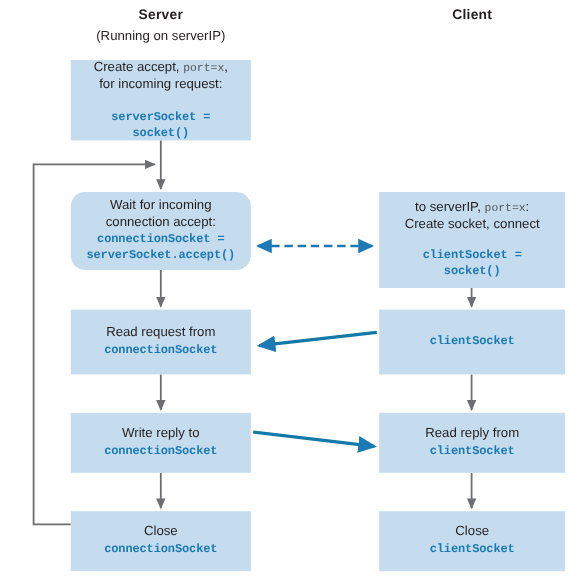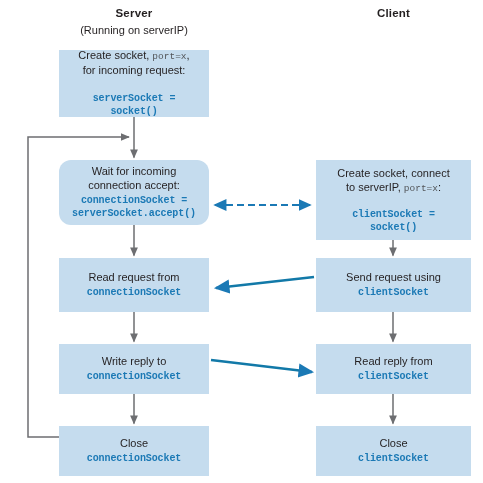--- a/index.html
+++ b/index.html
@@ -119,21 +119,21 @@
     <line x1="212" y1="205" x2="307" y2="205" stroke="#1b79b5" stroke-width="2.2" stroke-dasharray="7,4" marker-end="url(#ah-blue)" marker-start="url(#ah-blue-start)"></line>
 
     <line x1="311" y1="277" x2="213" y2="288" stroke="#1279a8" stroke-width="2.6" marker-end="url(#ah-blue)"></line>
 
     <line x1="208" y1="360" x2="309" y2="372" stroke="#1279a8" stroke-width="2.6" marker-end="url(#ah-blue)"></line>
   </svg>
 
 
   <div class="node" style="left:56px; top:50px; width:150px; height:67px;">
     <div class="plain">
-      <span>Create  socket,</span>
+      <span>Create  accept,</span>
       <span class="mono-dark">port=x</span><span>,</span>
     </div>
     <div class="plain">for incoming request:</div>
     <div class="mono" style="margin-top:16px;">serverSocket =</div>
     <div class="mono">socket()</div>
   </div>
 
   <div class="node" style="left:56px; top:160px; width:150px; height:65px;border-radius:12px;">
     <div class="plain">Wait for incoming</div>
     <div class="plain">connection accept:</div>
@@ -150,31 +150,30 @@
     <div class="plain">Write reply to</div>
     <div class="mono" style="margin-top:3px;">connectionSocket</div>
   </div>
 
   <div class="node" style="left:56px; top:426px; width:150px; height:50px;">
     <div class="plain">Close</div>
     <div class="mono" style="margin-top:3px;">connectionSocket</div>
   </div>
 
   <div class="node" style="left:313px; top:160px; width:155px; height:80px;">
-    <div class="plain">Create socket, connect</div>
     <div class="plain">
       <span>to serverIP,</span>
       <span class="mono-dark">port=x</span><span>:</span>
     </div>
+    <div class="plain">Create socket, connect</div>
     <div class="mono" style="margin-top:14px;">clientSocket =</div>
     <div class="mono">socket()</div>
   </div>
 
   <div class="node" style="left:313px; top:258px; width:155px; height:54px;">
-    <div class="plain">Send request using</div>
     <div class="mono" style="margin-top:3px;">clientSocket</div>
   </div>
 
   <div class="node" style="left:313px; top:344px; width:155px; height:50px;align-items:center;">
     <div class="plain">Read reply from</div>
     <div class="mono" style="margin-top:3px;">clientSocket</div>
   </div>
 
   <div class="node" style="left:313px; top:426px; width:155px; height:50px;">
     <div class="plain">Close</div>

